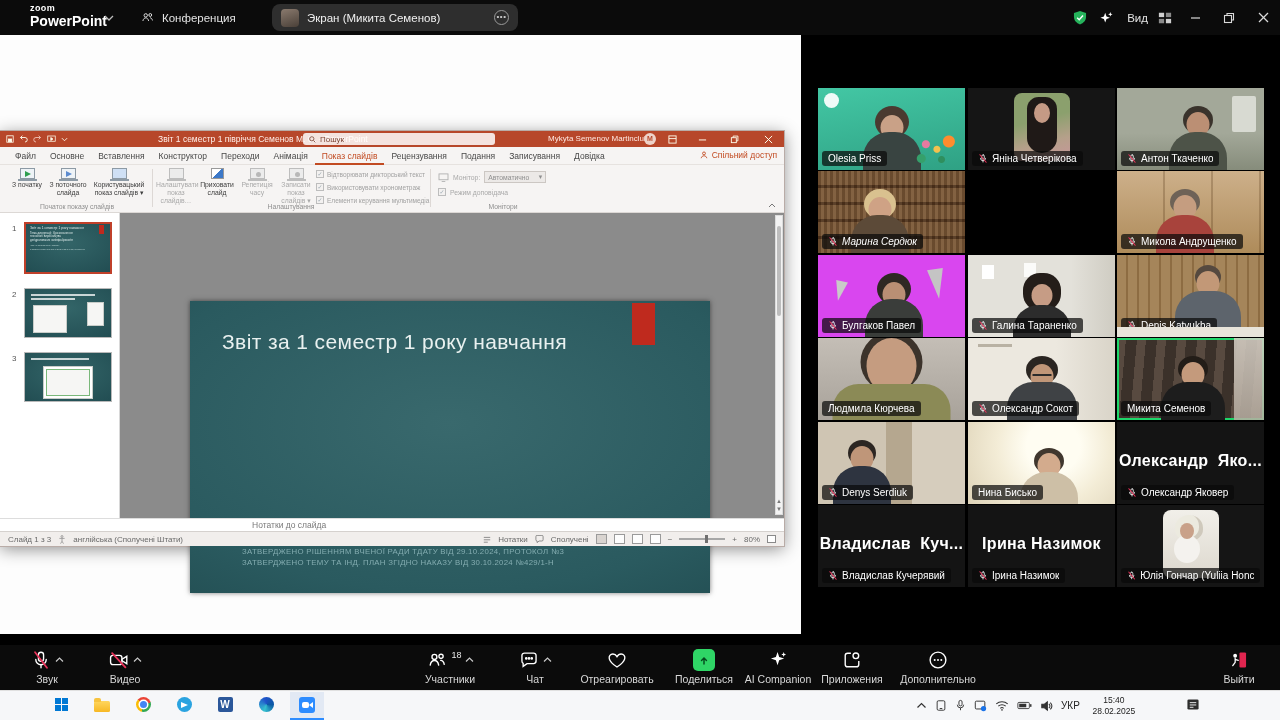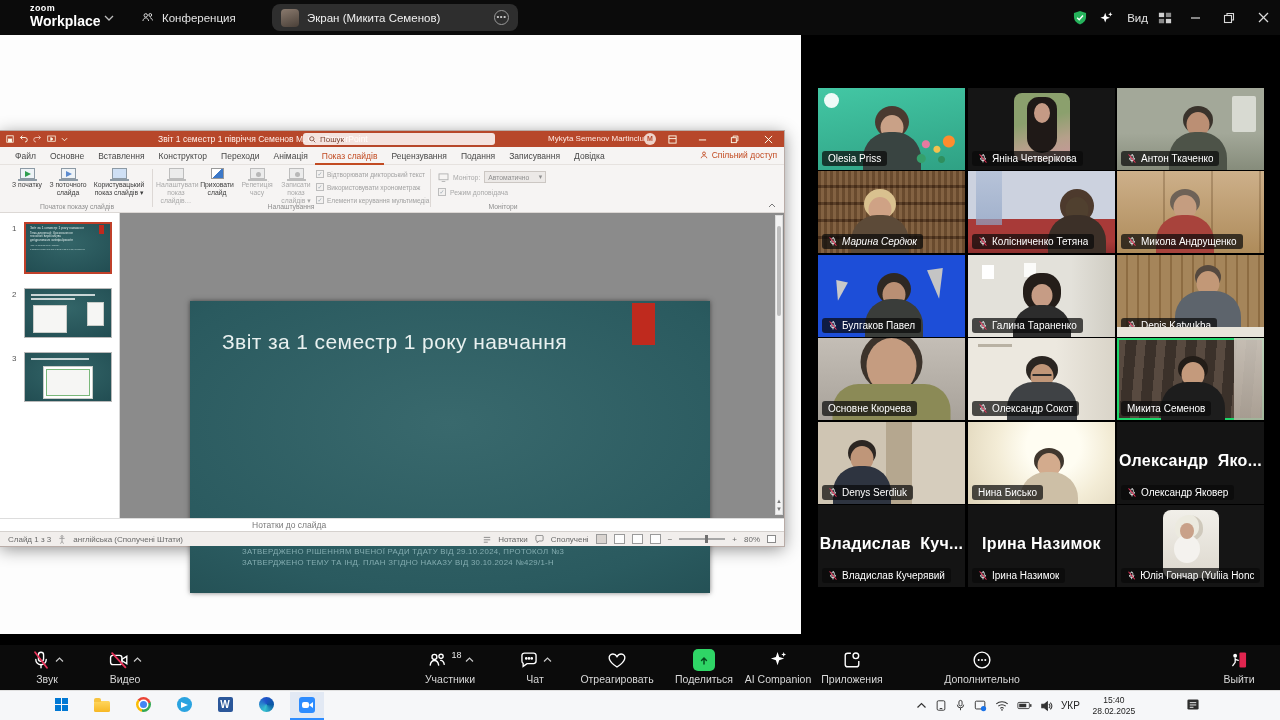--- a/index.html
+++ b/index.html
@@ -131,21 +131,21 @@
 .s5::before{content:"";position:absolute;left:8px;top:0;width:26px;height:54px;background:linear-gradient(180deg,#aebdd6,#8fa3c4);opacity:.7}
 .s5 .person{left:74%}
 .s5 .hair{background:#4d3a2d;width:34px;height:34px}
 .s5 .head{background:#50402f;top:8px}
 .s5 .torso{background:#3c3028}
 .s6{background:repeating-linear-gradient(90deg,transparent 0 46px,rgba(60,30,0,.22) 46px 48px),linear-gradient(180deg,#cdb08a,#ae8b5a)}
 .s6 .person{left:46%}
 .s6 .hair{background:#6e6257;width:30px;height:26px}
 .s6 .head{background:#c59d80}
 .s6 .torso{background:#a8433c}
-.s7{background:#1d4ed8}
+.s7{background:#d946ef}
 .s7::before{content:"";position:absolute;left:16px;top:26px;border-left:6px solid transparent;border-right:6px solid transparent;border-top:20px solid #c9c9c9;transform:rotate(12deg)}
 .s7::after{content:"";position:absolute;right:20px;top:14px;border-left:8px solid transparent;border-right:8px solid transparent;border-top:30px solid #c4c4c4;transform:rotate(-8deg)}
 .s7 .person{left:52%}
 .s7 .hair{background:#2e2823;width:34px;height:32px}
 .s7 .head{background:#b98f74;top:9px}
 .s7 .torso{background:#3a3d3a}
 .s8{background:linear-gradient(90deg,#e3e1da 0 70%,#cfccc2)}
 .s8::before{content:"";position:absolute;left:14px;top:10px;width:12px;height:14px;background:#fff;box-shadow:42px -2px 0 #fbfbf9}
 .s8 .hair{background:#241d19;width:38px;height:38px;border-radius:45%}
 .s8 .head{background:#c69c85;top:11px;width:21px;height:23px}
@@ -221,21 +221,21 @@
 .tk-notif{position:absolute;left:1186px;top:7px}
 </style>
 </head>
 <body>
 
 <div class="stage">
 
   <div class="topbar">
     <div class="logo">
       <div class="l1">zoom</div>
-      <div class="l2">Workplace</div>
+      <div class="l2">PowerPoint</div>
     </div>
     <svg class="logo-chev" width="10" height="6" viewBox="0 0 10 6" fill="none" stroke="#bdbdbd" stroke-width="1.3">
         <path d="M1 1l4 4 4-4"></path>
       </svg>
     <div class="conf">
       <svg width="15" height="15" viewBox="0 0 24 24" fill="none" stroke="#ddd" stroke-width="1.6">
           <circle cx="9.2" cy="8.6" r="2.7"></circle>
           <path d="M4.6 17.5c.6-3.2 2.5-4.9 4.6-4.9s4 1.7 4.6 4.9"></path>
           <circle cx="16.4" cy="8" r="2.3"></circle>
           <path d="M16 12.4c1.9.1 3.4 1.6 3.9 4.3"></path>
@@ -553,36 +553,20 @@
 
     <div class="tag">
       <svg class="mute-icon" width="10" height="11" viewBox="0 0 24 24" fill="none" stroke-linecap="round">
             <rect x="9" y="3.2" width="6" height="10.4" rx="3" stroke="#fff" stroke-width="2"></rect>
             <path d="M6 11.5a6 6 0 0 0 12 0M12 17.5v3" stroke="#fff" stroke-width="2"></path>
             <line x1="4.5" y1="3" x2="19.5" y2="21" stroke="#e8335a" stroke-width="2.6"></line>
           </svg>
       <span class="tag-name">Марина Сердюк</span>
     </div>
   </div>
-      <div class="tile s5" style="left: 150px; top: 83px;">
-    <div class="person">
-          <div class="hair"></div>
-          <div class="head"></div>
-          <div class="torso"></div>
-        </div>
-
-    <div class="tag">
-      <svg class="mute-icon" width="10" height="11" viewBox="0 0 24 24" fill="none" stroke-linecap="round">
-            <rect x="9" y="3.2" width="6" height="10.4" rx="3" stroke="#fff" stroke-width="2"></rect>
-            <path d="M6 11.5a6 6 0 0 0 12 0M12 17.5v3" stroke="#fff" stroke-width="2"></path>
-            <line x1="4.5" y1="3" x2="19.5" y2="21" stroke="#e8335a" stroke-width="2.6"></line>
-          </svg>
-      <span class="tag-name">Колісниченко Тетяна</span>
-    </div>
-  </div>
       <div class="tile s6" style="left: 299px; top: 83px;">
     <div class="person">
           <div class="hair"></div>
           <div class="head"></div>
           <div class="torso"></div>
         </div>
 
     <div class="tag">
       <svg class="mute-icon" width="10" height="11" viewBox="0 0 24 24" fill="none" stroke-linecap="round">
             <rect x="9" y="3.2" width="6" height="10.4" rx="3" stroke="#fff" stroke-width="2"></rect>
@@ -642,21 +626,21 @@
   </div>
       <div class="tile s10" style="left: 0px; top: 250px;">
     <div class="person">
           <div class="hair"></div>
           <div class="head"></div>
           <div class="torso"></div>
         </div>
 
     <div class="tag">
 
-      <span class="tag-name">Основне Кюрчева</span>
+      <span class="tag-name">Людмила Кюрчева</span>
     </div>
   </div>
       <div class="tile s11" style="left: 150px; top: 250px;">
     <div class="person">
           <div class="hair"></div>
           <div class="head"></div>
           <div class="torso"></div>
         </div>
 
     <div class="tag">
@@ -845,21 +829,21 @@
     </div>
     <div class="tbi" style="left:816px;width:72px">
       <div class="iconrow">
         <svg width="22" height="22" viewBox="0 0 24 24" fill="none" stroke="#fff" stroke-width="1.5">
             <path d="M10.8 4.6H7.2A2.6 2.6 0 0 0 4.6 7.2v9.6a2.6 2.6 0 0 0 2.6 2.6h9.6a2.6 2.6 0 0 0 2.6-2.6v-3.6"></path>
             <circle cx="16.2" cy="7.4" r="3.1"></circle>
           </svg>
       </div>
       <span>Приложения</span>
     </div>
-    <div class="tbi" style="left:940px;width:84px">
+    <div class="tbi" style="left:896px;width:84px">
       <div class="iconrow">
         <svg width="22" height="22" viewBox="0 0 24 24" fill="none" stroke="#fff" stroke-width="1.5">
             <circle cx="12" cy="12" r="8.6"></circle>
             <circle cx="8.4" cy="12" r="1.1" fill="#fff" stroke="none"></circle>
             <circle cx="12" cy="12" r="1.1" fill="#fff" stroke="none"></circle>
             <circle cx="15.6" cy="12" r="1.1" fill="#fff" stroke="none"></circle>
           </svg>
       </div>
       <span>Дополнительно</span>
     </div>

